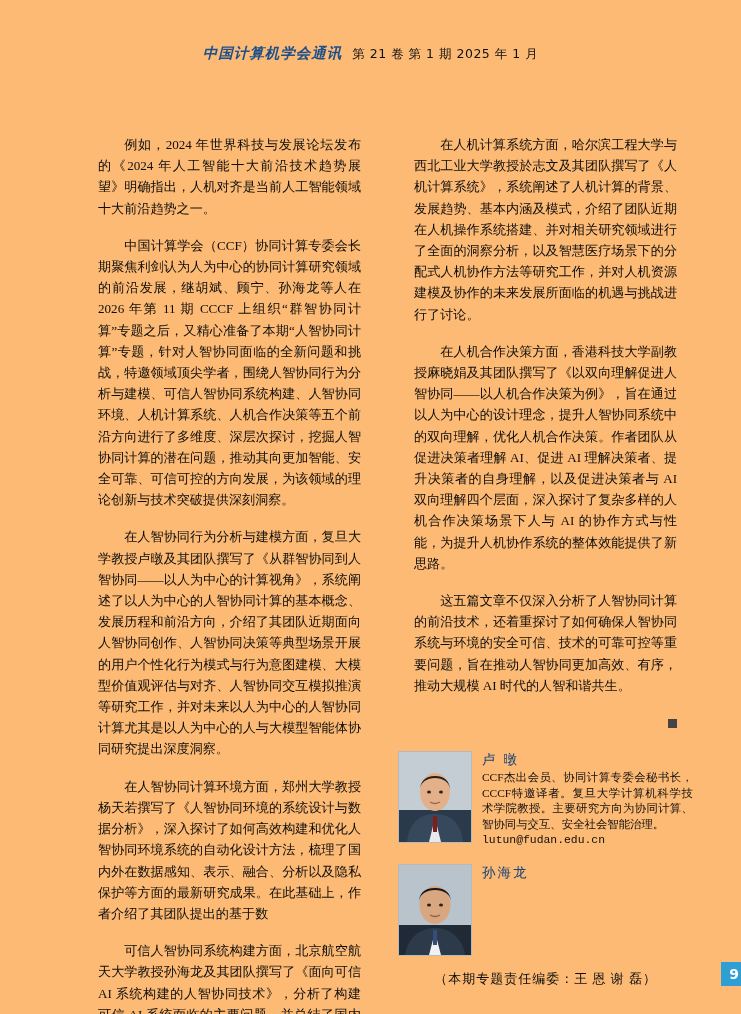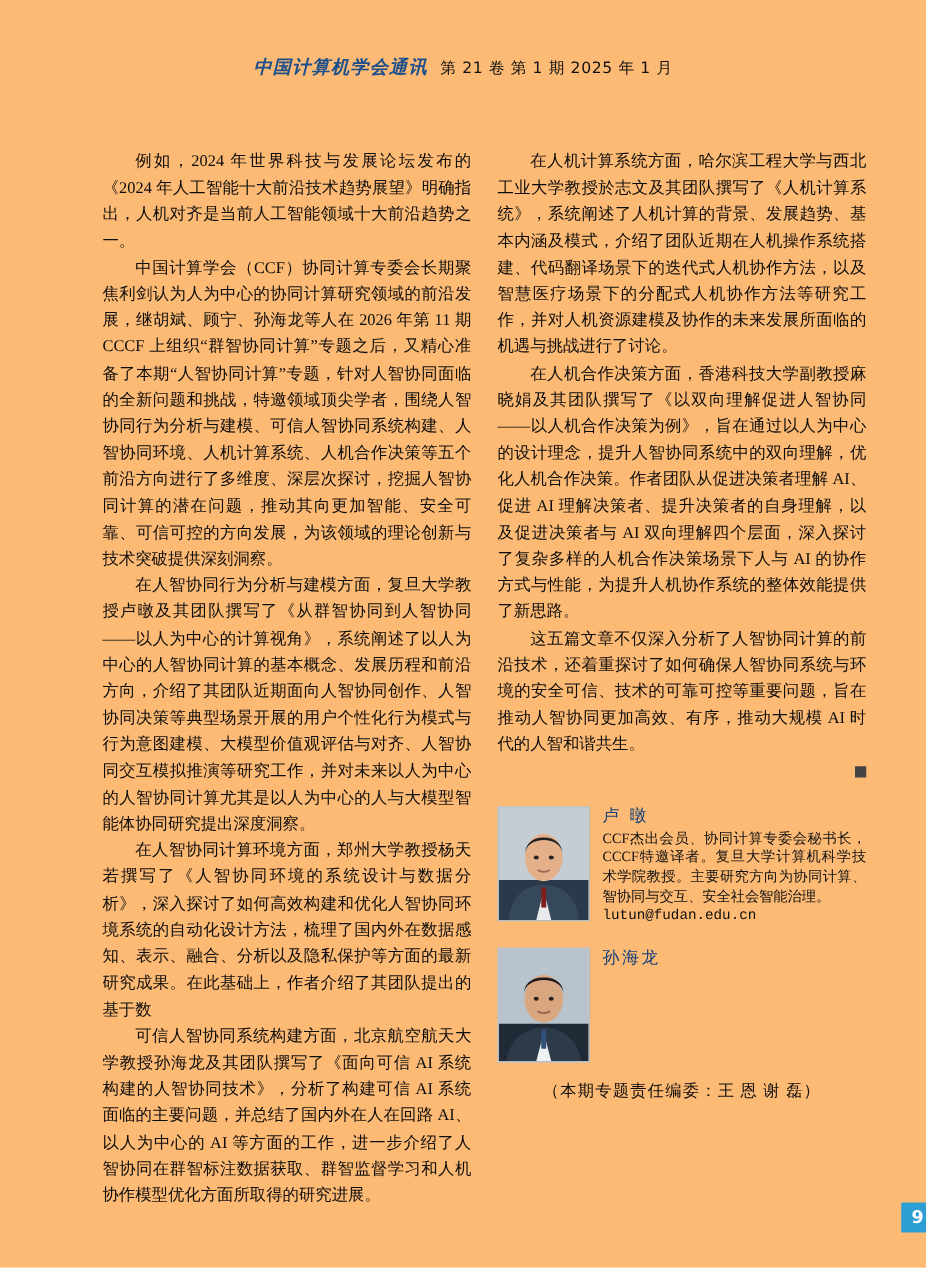--- a/index.html
+++ b/index.html
@@ -53,21 +53,21 @@
     width: 295px;
     font-size: 13.1px;
     line-height: 21.2px;
     text-align: justify;
     text-justify: inter-ideograph;
     color: #0d0d0d;
   }
   .col.left  { left: 82px; }
   .col.right { left: 398px; }
   .col p {
-    margin: 0;
+    margin: 16px;
     text-indent: 2em;
   }
   .col p.noindent { text-indent: 0; }
   
   .endmark {
     display: inline-block;
     width: 9px; height: 9px;
     background: #444;
     vertical-align: -1px;
     margin-left: 4px;
@@ -151,21 +151,21 @@
 
   <div class="col left">
     <p>例如，2024 年世界科技与发展论坛发布的《2024 年人工智能十大前沿技术趋势展望》明确指出，人机对齐是当前人工智能领域十大前沿趋势之一。</p>
     <p>中国计算学会（CCF）协同计算专委会长期聚焦利剑认为人为中心的协同计算研究领域的前沿发展，继胡斌、顾宁、孙海龙等人在 2026 年第 11 期 CCCF 上组织“群智协同计算”专题之后，又精心准备了本期“人智协同计算”专题，针对人智协同面临的全新问题和挑战，特邀领域顶尖学者，围绕人智协同行为分析与建模、可信人智协同系统构建、人智协同环境、人机计算系统、人机合作决策等五个前沿方向进行了多维度、深层次探讨，挖掘人智协同计算的潜在问题，推动其向更加智能、安全可靠、可信可控的方向发展，为该领域的理论创新与技术突破提供深刻洞察。</p>
     <p>在人智协同行为分析与建模方面，复旦大学教授卢暾及其团队撰写了《从群智协同到人智协同——以人为中心的计算视角》，系统阐述了以人为中心的人智协同计算的基本概念、发展历程和前沿方向，介绍了其团队近期面向人智协同创作、人智协同决策等典型场景开展的用户个性化行为模式与行为意图建模、大模型价值观评估与对齐、人智协同交互模拟推演等研究工作，并对未来以人为中心的人智协同计算尤其是以人为中心的人与大模型智能体协同研究提出深度洞察。</p>
     <p>在人智协同计算环境方面，郑州大学教授杨天若撰写了《人智协同环境的系统设计与数据分析》，深入探讨了如何高效构建和优化人智协同环境系统的自动化设计方法，梳理了国内外在数据感知、表示、融合、分析以及隐私保护等方面的最新研究成果。在此基础上，作者介绍了其团队提出的基于数</p>
     <p>可信人智协同系统构建方面，北京航空航天大学教授孙海龙及其团队撰写了《面向可信 AI 系统构建的人智协同技术》，分析了构建可信 AI 系统面临的主要问题，并总结了国内外在人在回路 AI、以人为中心的 AI 等方面的工作，进一步介绍了人智协同在群智标注数据获取、群智监督学习和人机协作模型优化方面所取得的研究进展。</p>
   </div>
 
   <div class="col right">
-    <p>在人机计算系统方面，哈尔滨工程大学与西北工业大学教授於志文及其团队撰写了《人机计算系统》，系统阐述了人机计算的背景、发展趋势、基本内涵及模式，介绍了团队近期在人机操作系统搭建、代码翻译场景下的迭代式人机协作方法，以及智慧医疗场景下的分配式人机协作方法等研究工作，并对人机资源建模及协作的未来发展所面临的机遇与挑战进行了讨论。</p>
+    <p>在人机计算系统方面，哈尔滨工程大学与西北工业大学教授於志文及其团队撰写了《人机计算系统》，系统阐述了人机计算的背景、发展趋势、基本内涵及模式，介绍了团队近期在人机操作系统搭建、并对相关研究领域进行了全面的洞察分析，以及智慧医疗场景下的分配式人机协作方法等研究工作，并对人机资源建模及协作的未来发展所面临的机遇与挑战进行了讨论。</p>
     <p>在人机合作决策方面，香港科技大学副教授麻晓娟及其团队撰写了《以双向理解促进人智协同——以人机合作决策为例》，旨在通过以人为中心的设计理念，提升人智协同系统中的双向理解，优化人机合作决策。作者团队从促进决策者理解 AI、促进 AI 理解决策者、提升决策者的自身理解，以及促进决策者与 AI 双向理解四个层面，深入探讨了复杂多样的人机合作决策场景下人与 AI 的协作方式与性能，为提升人机协作系统的整体效能提供了新思路。</p>
     <p>这五篇文章不仅深入分析了人智协同计算的前沿技术，还着重探讨了如何确保人智协同系统与环境的安全可信、技术的可靠可控等重要问题，旨在推动人智协同更加高效、有序，推动大规模 AI 时代的人智和谐共生。</p>
     <p class="endline noindent"><span class="endmark"></span></p>
 
     <div class="bios">
 
       <div class="bio">
         <div class="photo">
           <svg width="72" height="90" viewBox="0 0 72 90" xmlns="http://www.w3.org/2000/svg">
             <rect width="72" height="90" fill="#c4ccd4"></rect>

